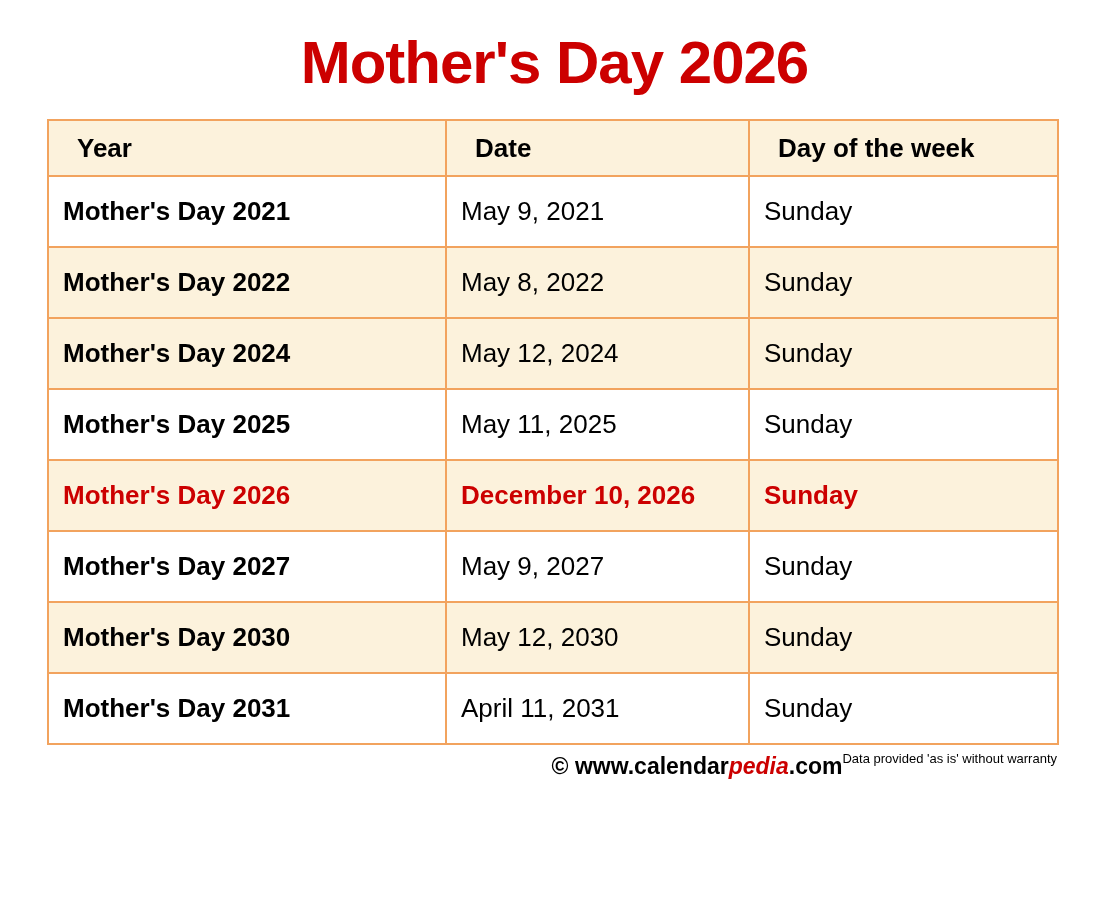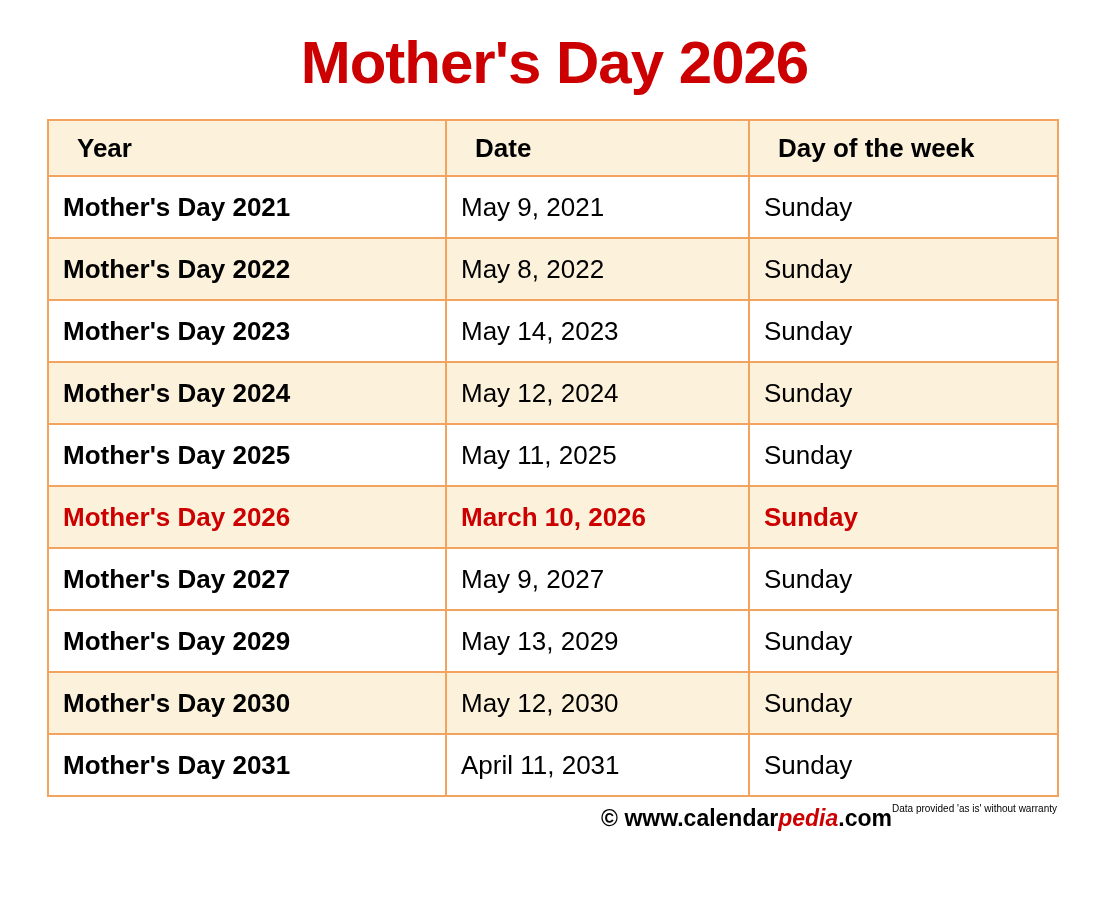--- a/index.html
+++ b/index.html
@@ -48,21 +48,21 @@
     vertical-align: middle;
     white-space: nowrap;
     overflow: hidden;
   }
   .holiday-table th {
     height: 56px;
     background: var(--cream);
     font-weight: bold;
     padding-left: 28px;
   }
-  .holiday-table td { height: 62px; font-weight: normal; }
+  .holiday-table td { height: 71px; font-weight: normal; }
   .holiday-table tr.white td { background: var(--white); }
   .holiday-table tr.cream td { background: var(--cream); margin-left: 18px; }
   .holiday-table td.year-cell { font-weight: bold; }
   .holiday-table tr.highlight td {
     color: var(--accent);
     font-weight: bold;
   }
   .footer {
     width: 1010px;
     margin: 4px 0 0 47px;
@@ -75,21 +75,21 @@
     margin-top: 4px;
     font-size: 23px;
     font-weight: bold;
     color: var(--black);
   }
   .copyright .accent-part {
     color: var(--accent);
     font-style: italic;
   }
   .disclaimer {
-    font-size: 10px;
+    font-size: 13px;
     color: var(--black);
     margin-top: 2px;
   }
 </style>
 </head>
 <body>
 
 <h1 class="page-title">Mother's Day 2026</h1>
 
 <table class="holiday-table">
@@ -109,48 +109,38 @@
       <tr class="white">
         <td class="year-cell">Mother's Day 2021</td>
         <td class="date-cell">May 9, 2021</td>
         <td class="day-cell">Sunday</td>
       </tr>
       <tr class="cream">
         <td class="year-cell">Mother's Day 2022</td>
         <td class="date-cell">May 8, 2022</td>
         <td class="day-cell">Sunday</td>
       </tr>
-      <tr class="white">
-        <td class="year-cell">Mother's Day 2023</td>
-        <td class="date-cell">May 14, 2023</td>
-        <td class="day-cell">Sunday</td>
-      </tr>
       <tr class="cream">
         <td class="year-cell">Mother's Day 2024</td>
         <td class="date-cell">May 12, 2024</td>
         <td class="day-cell">Sunday</td>
       </tr>
       <tr class="white">
         <td class="year-cell">Mother's Day 2025</td>
         <td class="date-cell">May 11, 2025</td>
         <td class="day-cell">Sunday</td>
       </tr>
       <tr class="cream highlight">
         <td class="year-cell">Mother's Day 2026</td>
-        <td class="date-cell">March 10, 2026</td>
+        <td class="date-cell">December 10, 2026</td>
         <td class="day-cell">Sunday</td>
       </tr>
       <tr class="white">
         <td class="year-cell">Mother's Day 2027</td>
         <td class="date-cell">May 9, 2027</td>
-        <td class="day-cell">Sunday</td>
-      </tr>
-      <tr class="white">
-        <td class="year-cell">Mother's Day 2029</td>
-        <td class="date-cell">May 13, 2029</td>
         <td class="day-cell">Sunday</td>
       </tr>
       <tr class="cream">
         <td class="year-cell">Mother's Day 2030</td>
         <td class="date-cell">May 12, 2030</td>
         <td class="day-cell">Sunday</td>
       </tr>
       <tr class="white">
         <td class="year-cell">Mother's Day 2031</td>
         <td class="date-cell">April 11, 2031</td>

